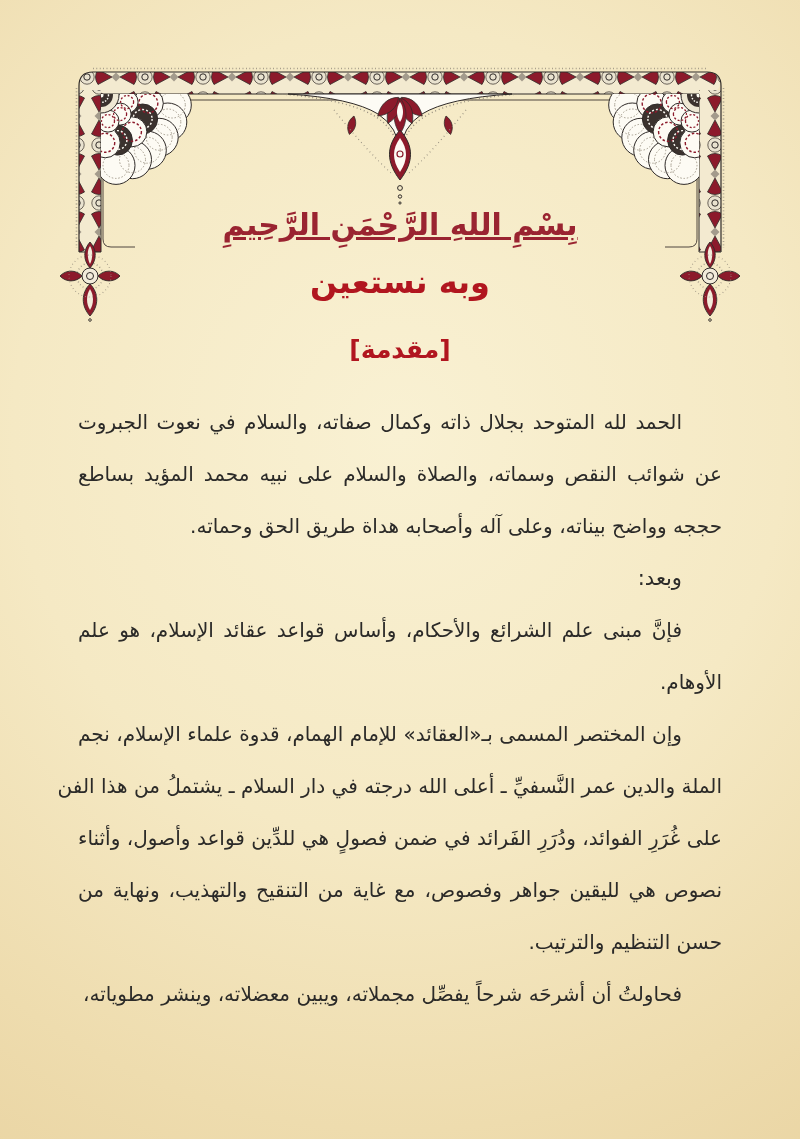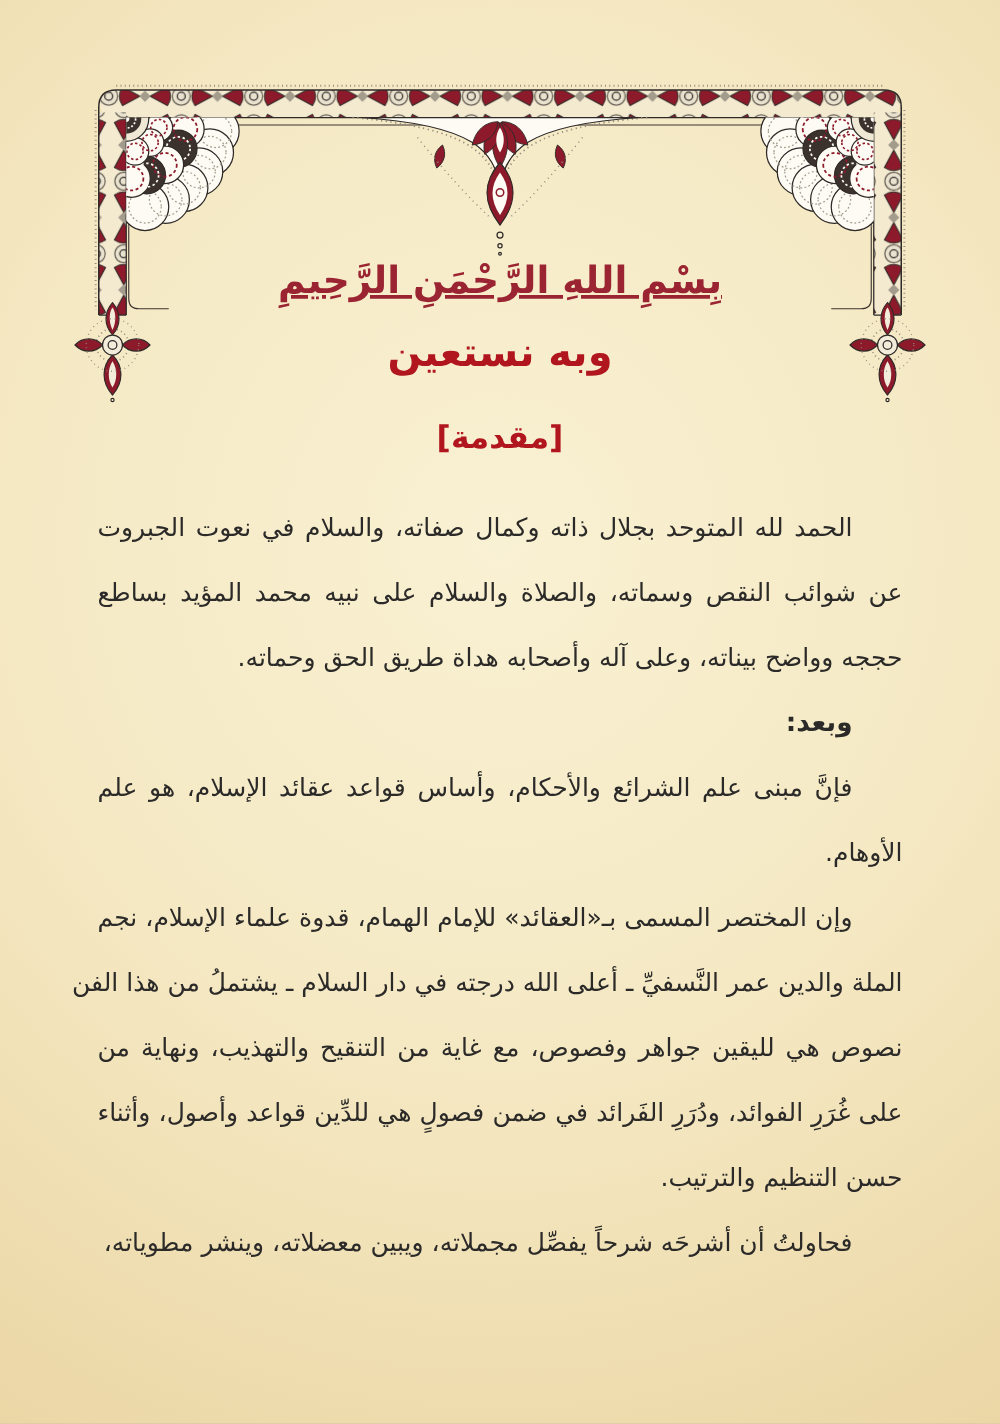--- a/index.html
+++ b/index.html
@@ -13,21 +13,21 @@
   .bismillah{top:203px;font-size:30px;font-weight:bold;line-height:44px;letter-spacing:0;text-decoration:underline;}
   .invocation{top:265px;font-size:32px;font-weight:bold;line-height:34px;}
   .section-heading{top:333px;font-size:25px;font-weight:bold;line-height:34px;text-align:center;}
   .bodytext{
     position:absolute;top:396px;left:78px;width:644px;direction:rtl;
     font-size:20px;color:#2b2a28;
   }
   .line{height:52px;line-height:52px;white-space:nowrap;text-align:justify;text-align-last:justify;-moz-text-align-last:justify;}
   .line.first{padding-right:40px;}
   .line.last{text-align:right;text-align-last:right;-moz-text-align-last:right;}
-  .line.subhead{font-weight:bold;font-size:21px;text-align:left;text-align-last:right;padding-right:40px;}
+  .line.subhead{font-weight:normal;font-size:21px;text-align:left;text-align-last:right;padding-right:40px;}
 </style>
 </head>
 <body>
 
 <div class="page">
 
   <svg class="ornament" width="800" height="340" viewBox="0 0 800 340" aria-hidden="true">
     <defs>
       <pattern id="bandH" width="58" height="22" patternUnits="userSpaceOnUse">
         <rect width="58" height="22" fill="#f3ead0"></rect>
@@ -171,19 +171,19 @@
     <div class="line">عن شوائب النقص وسماته، والصلاة والسلام على نبيه محمد المؤيد بساطع</div>
     <div class="line last">حججه وواضح بيناته، وعلى آله وأصحابه هداة طريق الحق وحماته.</div>
 
     <div class="line subhead">وبعد:</div>
 
     <div class="line first">فإنَّ مبنى علم الشرائع والأحكام، وأساس قواعد عقائد الإسلام، هو علم</div>
     <div class="line last">الأوهام.</div>
 
     <div class="line first">وإن المختصر المسمى بـ«العقائد» للإمام الهمام، قدوة علماء الإسلام، نجم</div>
     <div class="line">الملة والدين عمر النَّسفيِّ ـ أعلى الله درجته في دار السلام ـ يشتملُ من هذا الفن</div>
+    <div class="line">على غُرَرِ الفوائد، ودُرَرِ الفَرائد في ضمن فصولٍ هي للدِّين قواعد وأصول، وأثناء</div>
     <div class="line">نصوص هي لليقين جواهر وفصوص، مع غاية من التنقيح والتهذيب، ونهاية من</div>
-    <div class="line">على غُرَرِ الفوائد، ودُرَرِ الفَرائد في ضمن فصولٍ هي للدِّين قواعد وأصول، وأثناء</div>
     <div class="line last">حسن التنظيم والترتيب.</div>
 
     <div class="line first last">فحاولتُ أن أشرحَه شرحاً يفصِّل مجملاته، ويبين معضلاته، وينشر مطوياته،</div>
   </div>
 </div>
 
 </body></html>

